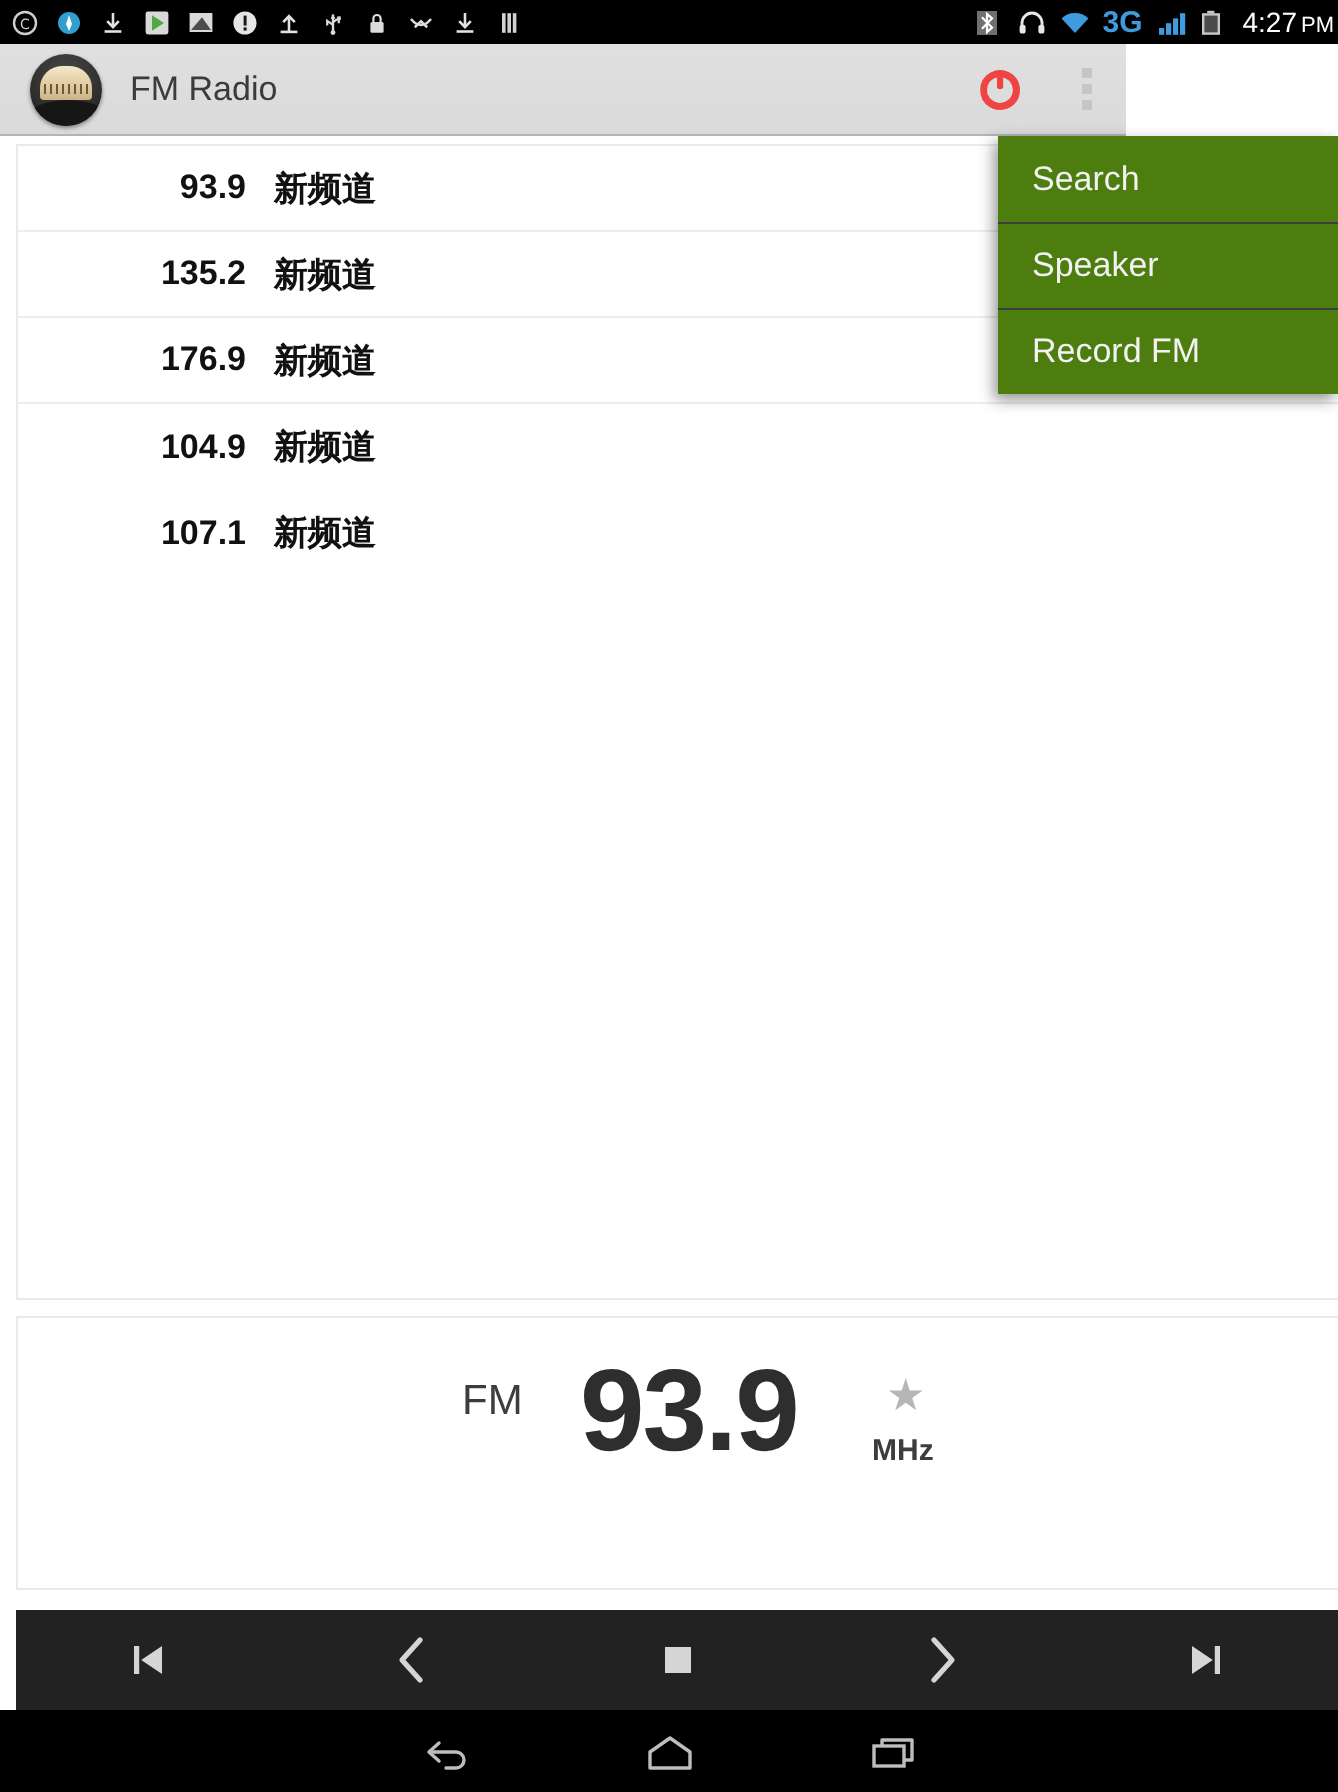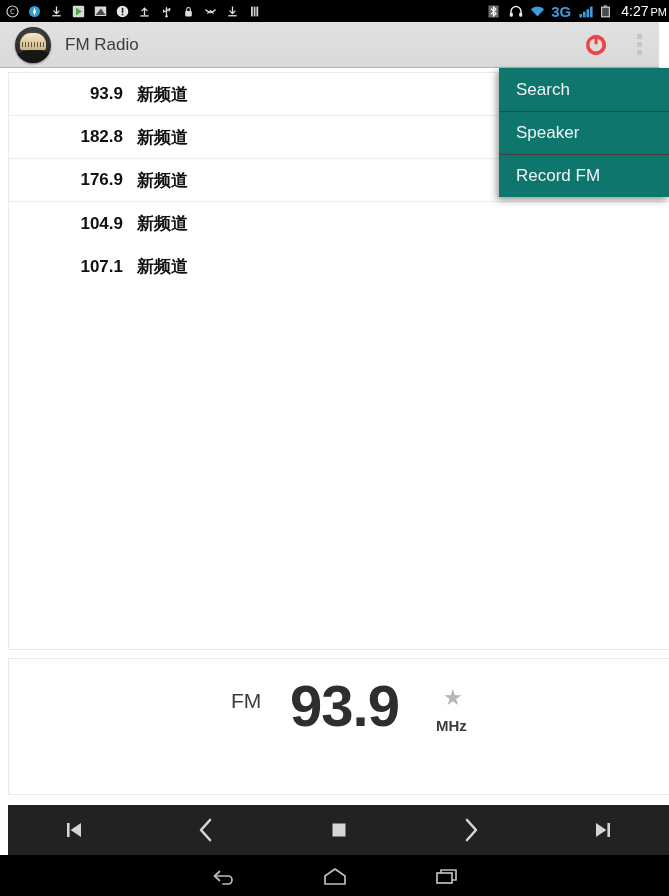--- a/index.html
+++ b/index.html
@@ -22,21 +22,21 @@
   .sicon { width:13px; height:13px; display:block; }
   .sicon svg { display:block; }
   .clock-text {
     color:#ffffff; font-size:14px; letter-spacing:0px;
     font-family:"Liberation Sans", sans-serif; white-space:nowrap;
   }
   .clock-ampm { font-size:11px; margin-left:2px; }
 
   
   .action-bar {
-    position:absolute; top:22px; left:0; width:659px; height:46px;
+    position:absolute; top:22px; left:0; width:563px; height:46px;
     background:linear-gradient(#e0e0e0, #dadada);
     border-bottom:1px solid #b4b4b4;
     display:flex; align-items:center;
   }
   .app-icon {
     width:36px; height:36px; margin-left:15px; border-radius:50%;
     background:radial-gradient(circle at 50% 30%, #4a4a48 0%, #2e2e2c 60%, #151514 100%);
     box-shadow:0 1px 2px rgba(0,0,0,.45);
     position:relative; overflow:hidden; flex:none;
   }
@@ -130,21 +130,21 @@
     position:absolute; left:0; top:855px; width:669px; height:41px;
     background:#000; display:flex; align-items:center; justify-content:center;
     gap:0;
   }
   .nav-btn { width:112px; height:41px; display:flex; align-items:center; justify-content:center; }
   .nav-btn svg { display:block; }
 
   
   .popup-menu {
     position:absolute; right:0; top:68px; width:170px;
-    background:#0f766e; box-shadow:-2px 3px 7px rgba(0,0,0,.42);
+    background:#4d7c0f; box-shadow:-2px 3px 7px rgba(0,0,0,.42);
     z-index:40;
   }
   .menu-item {
     height:43px; display:flex; align-items:center; padding-left:17px;
     color:#f2f2f2; font-size:17px;
     font-family:"Liberation Sans", sans-serif;
   }
   .menu-item + .menu-item { border-top:1px solid #3d3d3d; }
 </style>
 </head>
@@ -295,21 +295,21 @@
       <i></i>
     </div>
   </div>
 
   <div class="list-card">
     <div class="station-row divided">
       <span class="station-freq">93.9</span>
       <span class="station-name">新频道</span>
     </div>
     <div class="station-row divided">
-      <span class="station-freq">182.8</span>
+      <span class="station-freq">135.2</span>
       <span class="station-name">新频道</span>
     </div>
     <div class="station-row divided">
       <span class="station-freq">176.9</span>
       <span class="station-name">新频道</span>
     </div>
     <div class="station-row">
       <span class="station-freq">104.9</span>
       <span class="station-name">新频道</span>
     </div>

